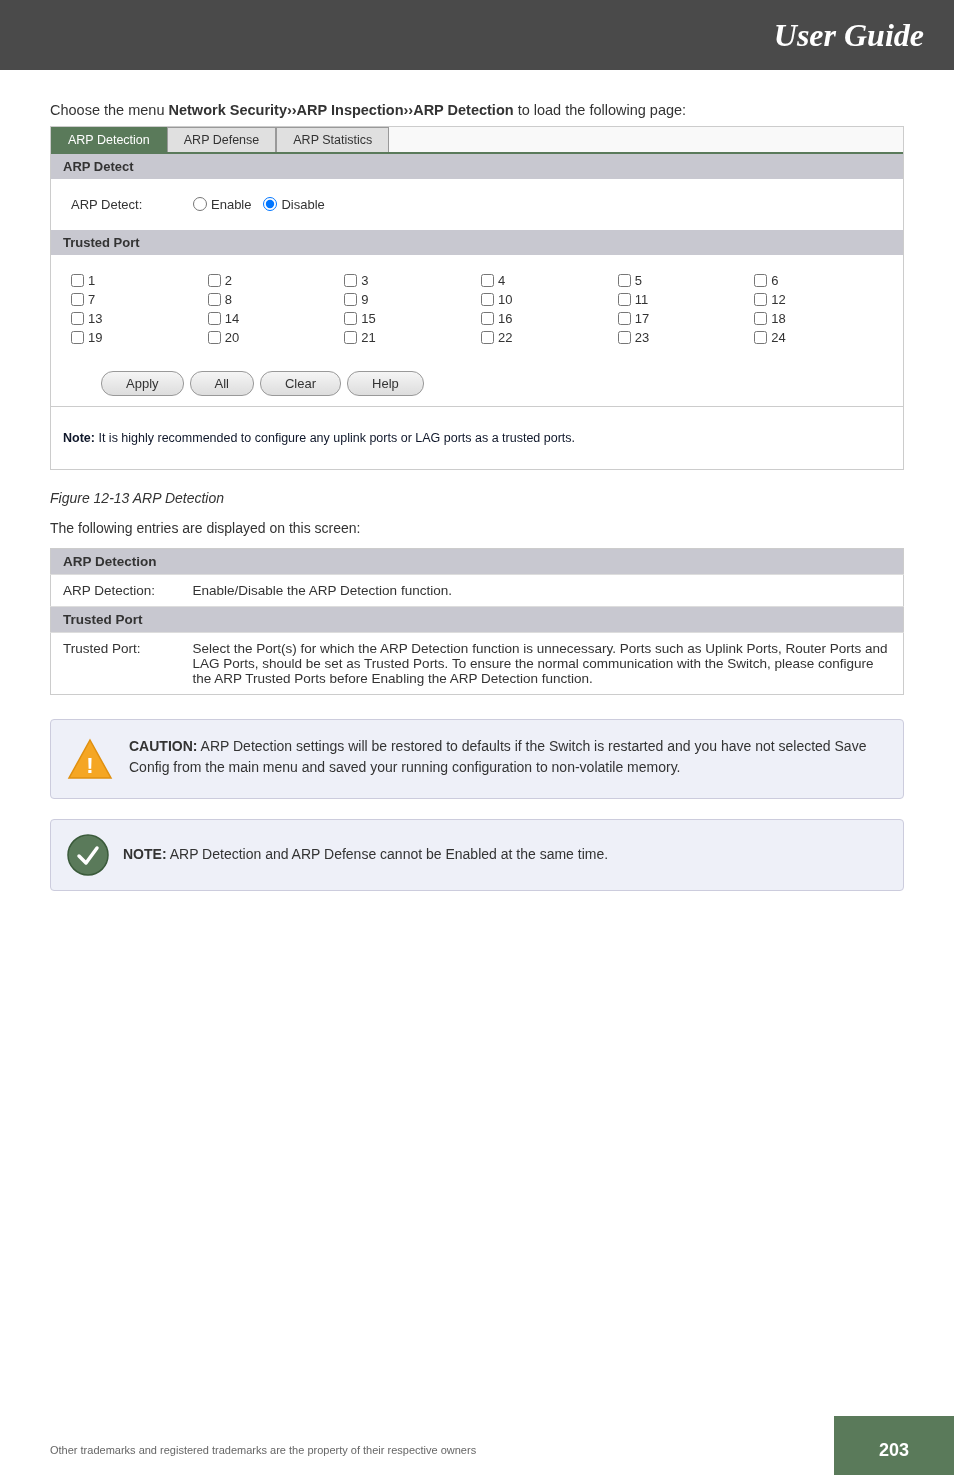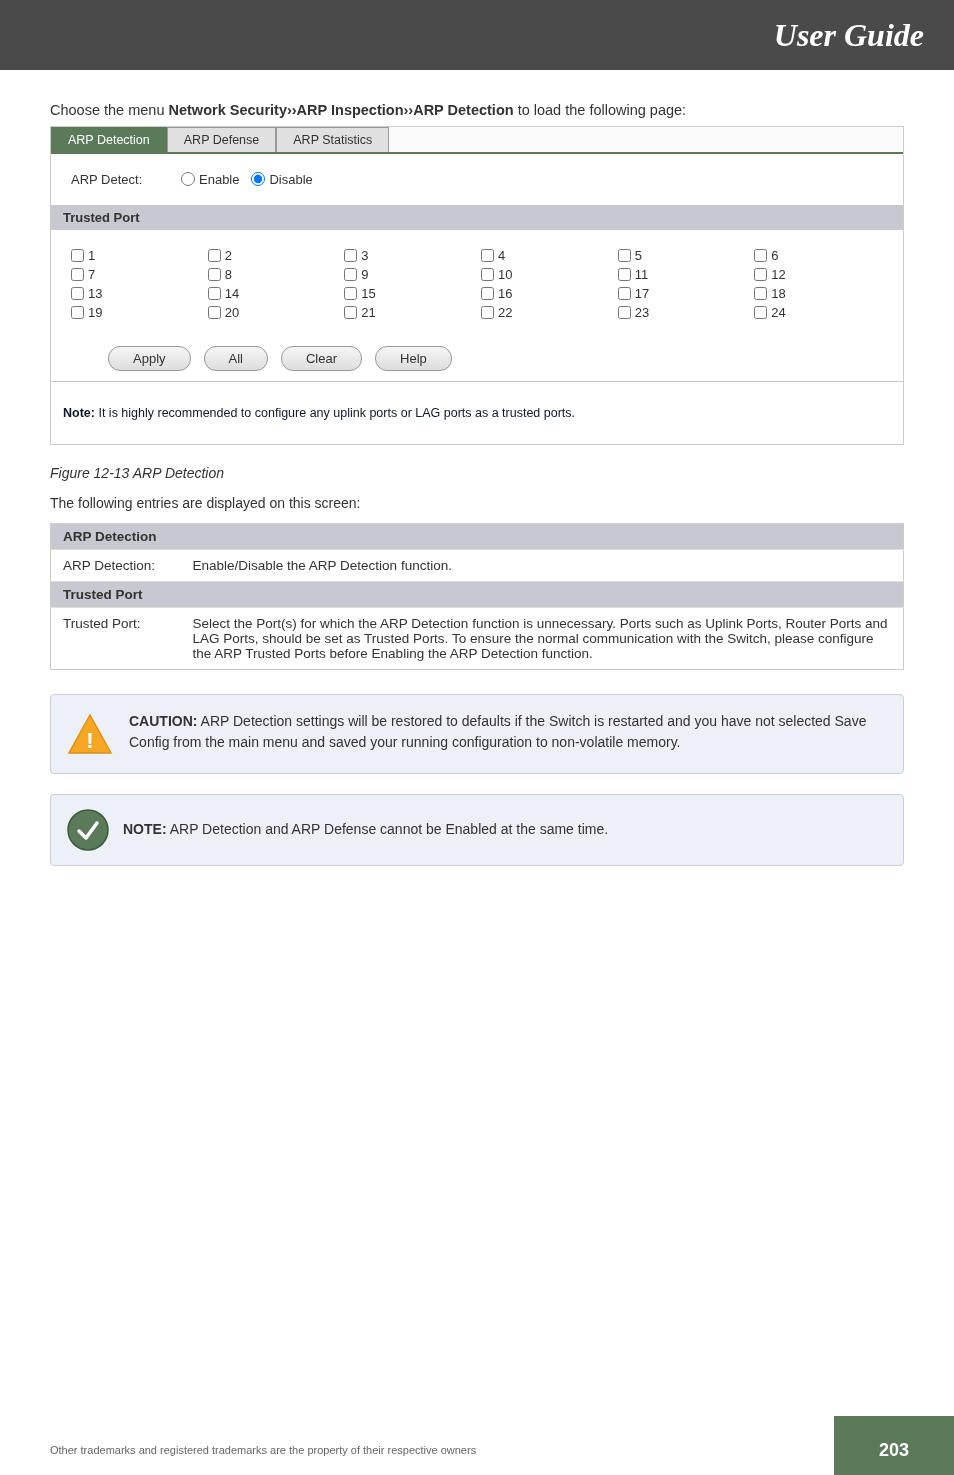--- a/index.html
+++ b/index.html
@@ -91,21 +91,21 @@
     }
 
     .section-content {
       padding: 10px 20px;
     }
 
     
     .arp-detect-row {
       display: flex;
       align-items: center;
-      gap: 20px;
+      gap: 32px;
       padding: 8px 0;
     }
     .arp-detect-label {
       font-size: 13px;
       min-width: 90px;
     }
     .radio-group {
       display: flex;
       align-items: center;
       gap: 12px;
@@ -147,21 +147,20 @@
       align-items: center;
     }
     .btn {
       padding: 4px 24px;
       font-size: 13px;
       border: 1px solid #999;
       background: linear-gradient(to bottom, #f5f5f5, #ddd);
       cursor: pointer;
       border-radius: 12px;
       color: #333;
-      margin-left: 7px;
     }
 
     
     .note-box {
       padding: 24px 12px;
       border-top: 1px solid #ccc;
       font-size: 12.5px;
       color: #0f172a;
     }
     .note-box strong {
@@ -324,20 +323,23 @@
       <div class="tab">
         <span>ARP Defense</span>
       </div>
       <div class="tab">
         <span>ARP Statistics</span>
       </div>
     </div>
 
     <div class="panel-body">
 
+      <div class="section-header">
+        <span>ARP Detect</span>
+      </div>
       <div class="section-content">
         <div class="arp-detect-row">
           <span class="arp-detect-label">ARP Detect:</span>
           <div class="radio-group">
             <label class="radio-option">
               <input type="radio" name="arp_detect" style="">
               <span>Enable</span>
             </label>
             <label class="radio-option">
               <input type="radio" name="arp_detect" checked="" style="">

